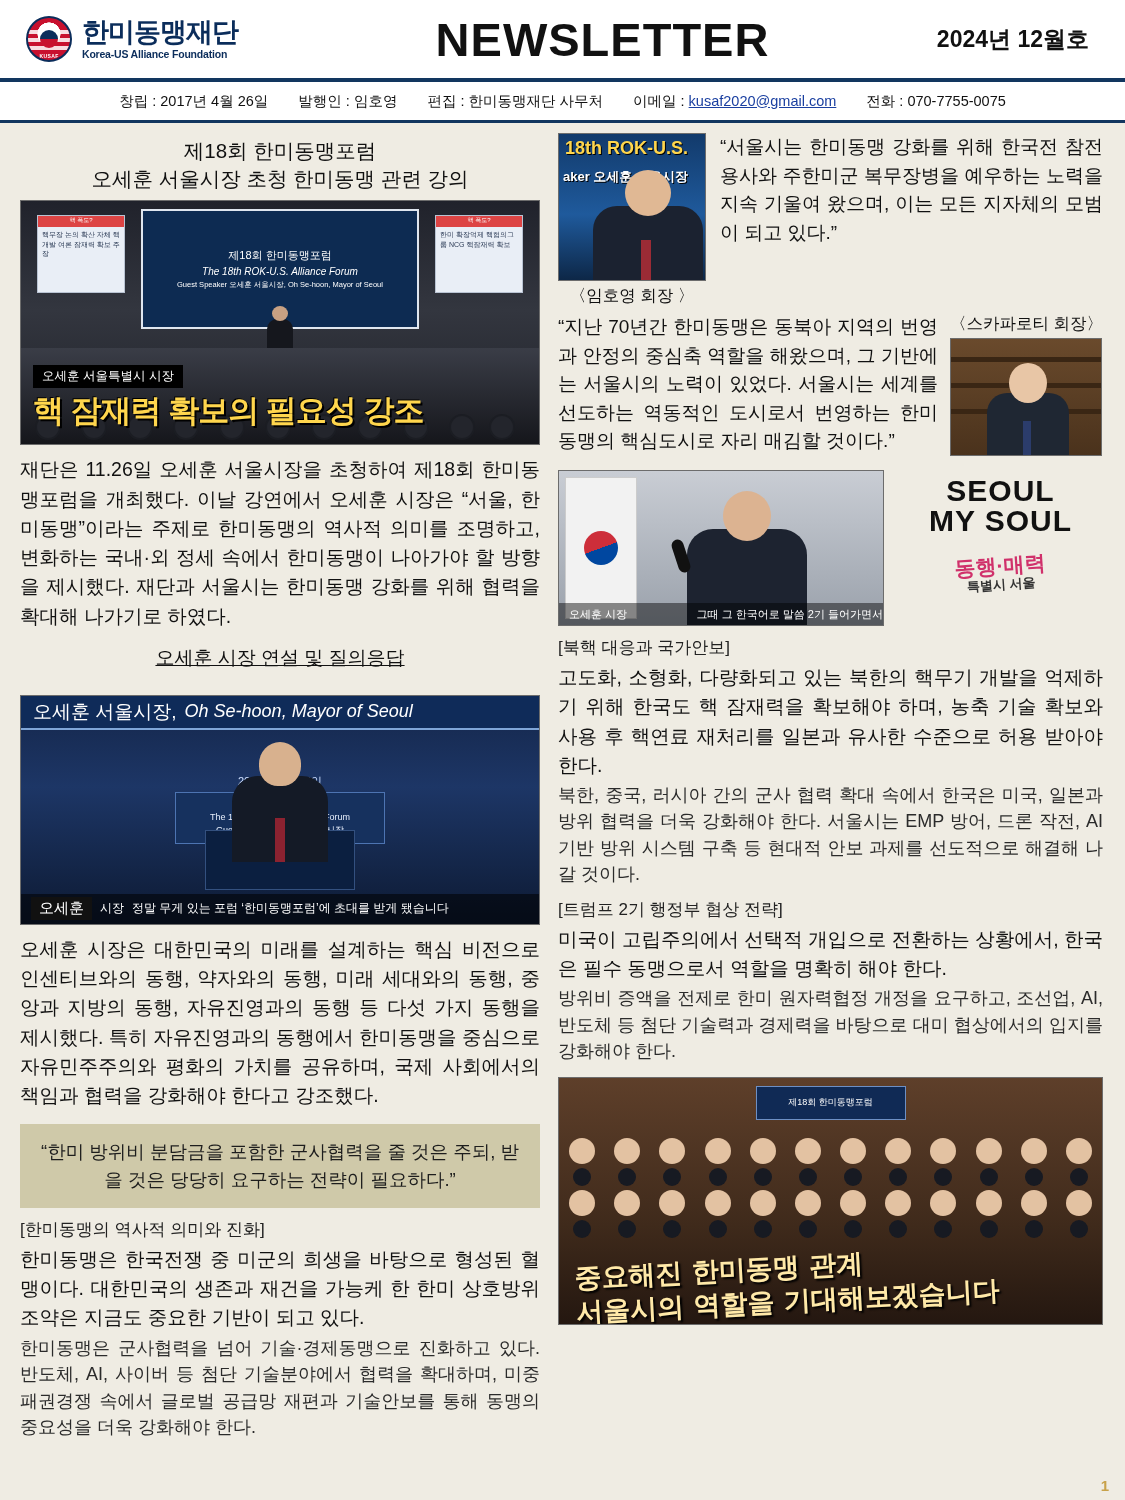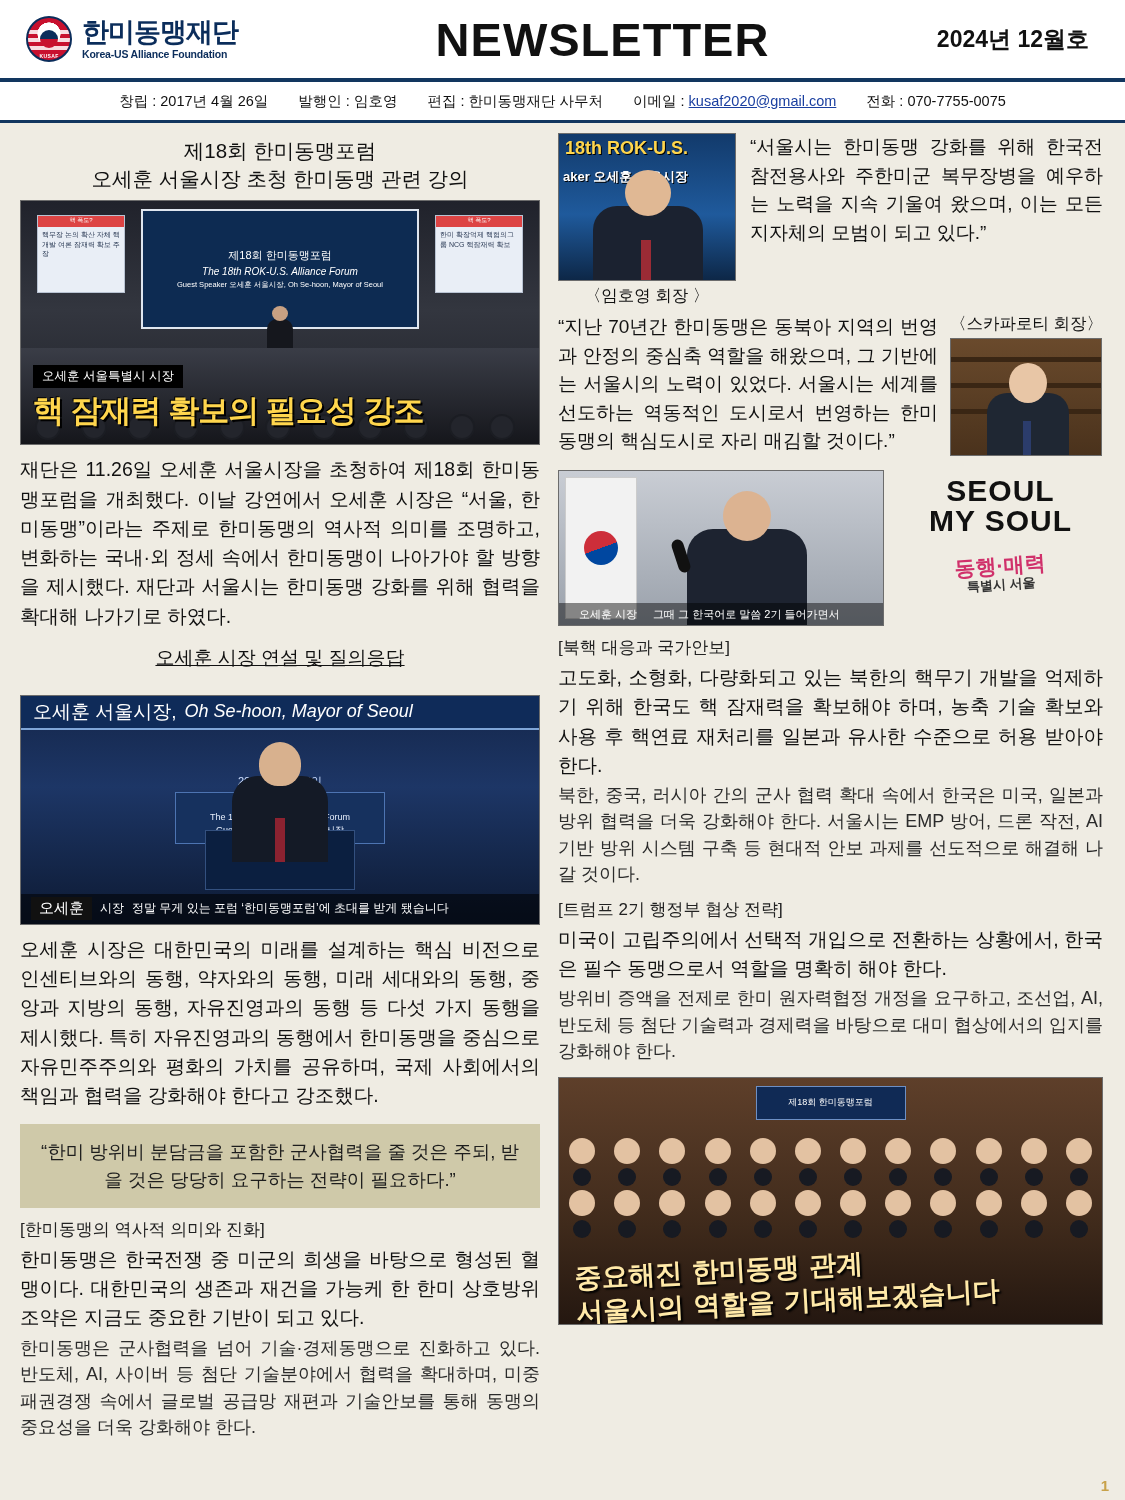--- a/index.html
+++ b/index.html
@@ -208,21 +208,21 @@
     margin: 14px 0 8px 0;
     text-align: center;
     font-size: 18.5px;
     line-height: 1.5;
     color: #1d1d1d;
   }
 
   
   .r-top { display: flex; gap: 14px; }
   .ph-lim {
-    width: 178px; height: 148px; position: relative; border: 1px solid #6c6c6c; overflow: hidden;
+    width: 148px; height: 148px; position: relative; border: 1px solid #6c6c6c; overflow: hidden;
     background: linear-gradient(180deg,#123a6b 0%, #1f5a9c 55%, #0d2747 100%);
   }
   .ph-lim .hdr-text {
     position: absolute; top: 4px; left: 6px; color: #ffd64d; font-size: 18px; font-weight: bold;
     text-shadow: 1px 1px 0 #000;
   }
   .ph-lim .sub-text {
     position: absolute; top: 34px; left: 4px; color: #fff; font-size: 13px; font-weight: bold;
     text-shadow: 1px 1px 0 #000;
   }
@@ -271,21 +271,21 @@
   }
   .ph-mic .person:after{
     content:""; position:absolute; top:-38px; left: 36px; width: 48px; height: 50px; border-radius: 50%; background:#dcb391;
   }
   .ph-mic .mic {
     position:absolute; bottom: 52px; left: 116px; width: 12px; height: 34px; background:#111; border-radius: 6px;
     transform: rotate(-18deg);
   }
   .ph-mic .barline {
     position:absolute; left: 0; right: 0; bottom: 0; height: 22px; background: rgba(0,0,0,.45);
-    color:#fff; font-size: 11px; display:flex; align-items:center; gap: 16px; padding-left: 20px;
+    color:#fff; font-size: 11px; display:flex; align-items:center; gap: 16px; padding-left: 10px; justify-content: space-between;
   }
 
   .logos { display:flex; flex-direction: column; align-items:center; justify-content:center; gap: 18px; flex:1; padding-top: 20px;}
   .seoul-logo { font-size: 30px; font-weight: bold; color:#111; line-height: 1; letter-spacing: 1px; text-align:center;}
   .seoul-sub {
     font-size: 21px; font-weight: bold; color:#d0316b; text-align:center; line-height: 1.15;
     transform: rotate(-4deg);
   }
   .seoul-sub .blue { color:#2a4fb0; }
   .seoul-sub .small { font-size: 13px; color:#333; display:block; }

